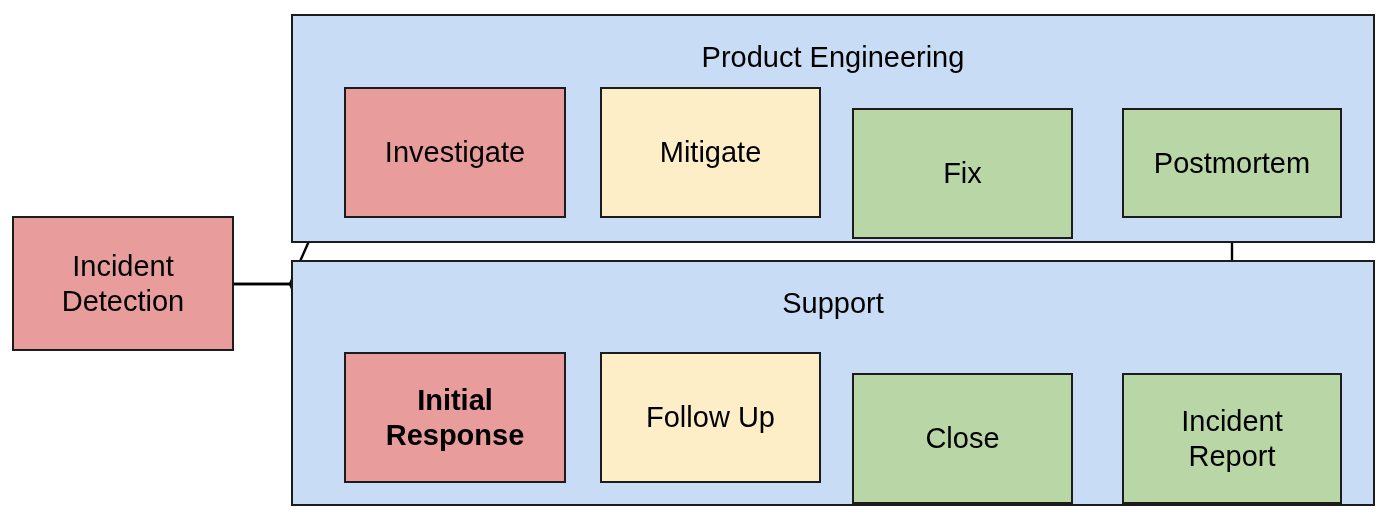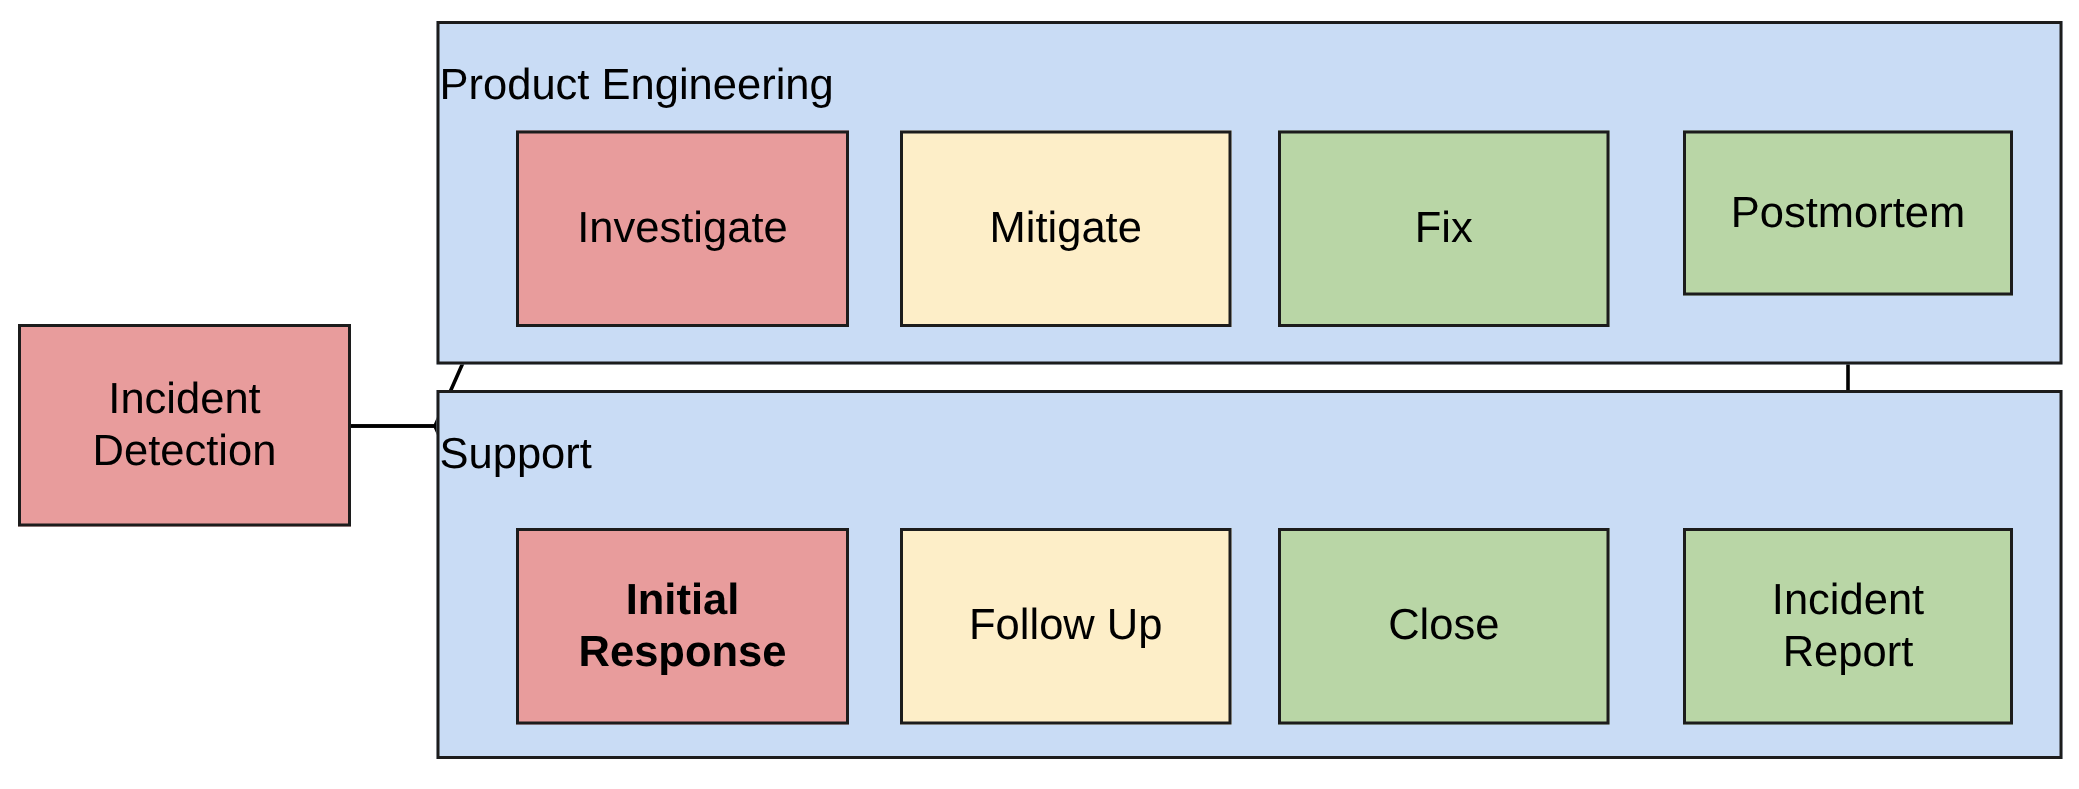--- a/index.html
+++ b/index.html
@@ -18,42 +18,42 @@
   .swimlane {
     position: absolute;
     background: #c9dcf5;
     border: 2px solid #1c1c1c;
     box-sizing: border-box;
   }
   .swimlane-title {
     position: absolute;
     left: 0;
     right: 0;
-    text-align: left;
+    text-align: center;
     font-size: 29px;
     line-height: 34px;
     color: #000000;
     white-space: nowrap;
   }
   .node {
     position: absolute;
     box-sizing: border-box;
     border: 2px solid #1c1c1c;
     display: flex;
     align-items: center;
     justify-content: center;
     text-align: center;
     font-size: 29px;
     line-height: 35px;
     color: #000000;
     white-space: pre-line;
   }
   .node.red    { background: #e89c9c; }
   .node.yellow { background: #fdeec8; }
-  .node.green  { background: #b9d6a6; }
+  .node.green  { background: #b9d6a6; margin-top: 21px; }
   svg.edges {
     position: absolute;
     left: 0;
     top: 0;
     width: 1386px;
     height: 526px;
     overflow: visible;
     pointer-events: none;
   }
   svg.edges path, svg.edges line {

